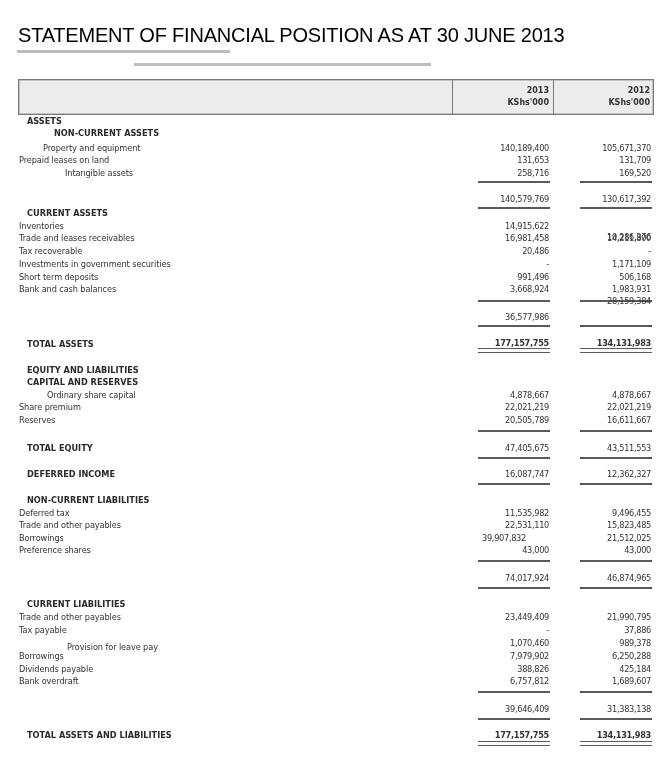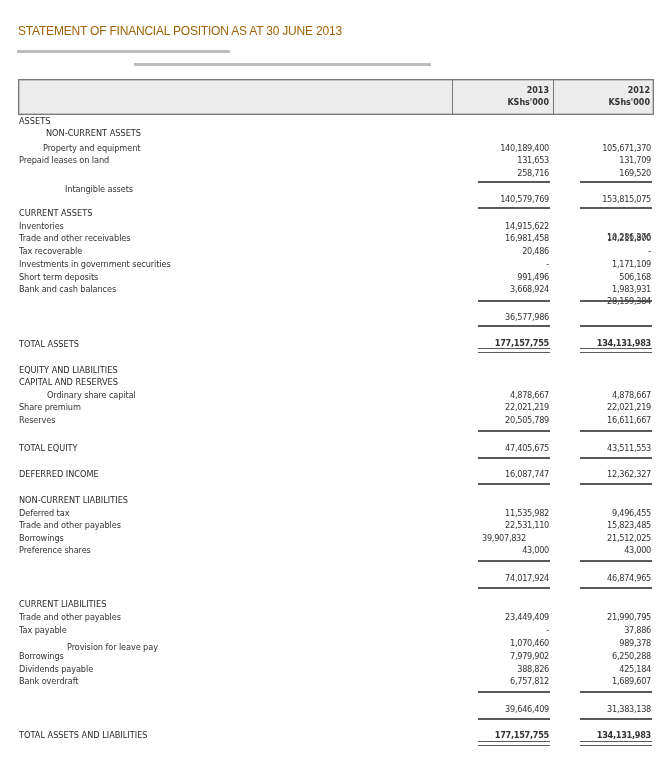--- a/index.html
+++ b/index.html
@@ -1,29 +1,29 @@
 <!DOCTYPE html>
 <html><head>
   <meta charset="utf-8">
   <style>
     html, body { margin: 0; padding: 0; background: #ffffff; }
     body { width: 662px; height: 759px; position: relative; overflow: hidden;
            font-family: "DejaVu Sans", "Liberation Sans", sans-serif; color: #2b2b2b; }
     .title { position: absolute; left: 18px; top: 24px; font-family: "Liberation Sans", sans-serif;
-             font-size: 12px; color: #a16207; letter-spacing: -0.2px; white-space: nowrap; }
+             font-size: 20px; color: #000000; letter-spacing: -0.2px; white-space: nowrap; }
     .rule1 { position: absolute; left: 17px; top: 50px; width: 213px; height: 3px; background: #bdbdbd; }
     .rule2 { position: absolute; left: 134px; top: 63px; width: 297px; height: 3px; background: #bdbdbd; }
     .hdr { position: absolute; left: 18px; top: 79px; width: 634px; height: 34px;
            background: #ececec; border: 1px solid #7a7a7a; box-shadow: inset 0 0 0 0.5px #999; }
     .hdr .div { position: absolute; top: 0; width: 1px; height: 34px; background: #7a7a7a; }
     .hdr .col { position: absolute; top: 5px; text-align: right; font-size: 8px; font-weight: bold;
                 line-height: 12px; color: #333; }
     .lbl { position: absolute; left: 19px; font-size: 8.2px; color: #333; white-space: nowrap;
            line-height: 11px; letter-spacing: -0.1px; }
-    .lbl.b { font-weight: normal; color: #2a2a2a; letter-spacing: 0; }
+    .lbl.b { font-weight: bold; color: #2a2a2a; letter-spacing: 0; margin-left: 8px; }
     .v { position: absolute; font-size: 8.2px; color: #333; text-align: right; width: 90px;
          line-height: 11px; letter-spacing: -0.3px; white-space: nowrap; }
     .v.c1 { left: 459px; }
     .v.c2 { left: 561px; }
     .v.b { font-weight: bold; }
     .ul { position: absolute; height: 2px; background: #5a5a5a; width: 72px; }
     .ul.c1 { left: 478px; }
     .ul.c2 { left: 580px; }
     .dul { position: absolute; width: 72px; height: 5px; border-top: 1.5px solid #5a5a5a;
            border-bottom: 1.5px solid #5a5a5a; box-sizing: border-box; }
@@ -54,39 +54,39 @@
 <div class="lbl b" style="top:128px;padding-left:27px;">NON-CURRENT ASSETS</div>
 
 <div class="lbl" style="top:143px;padding-left:24px;">Property and equipment</div>
 <div class="v c1" style="top:143px;">140,189,400</div>
 <div class="v c2" style="top:143px;">105,671,370</div>
 
 <div class="lbl" style="top:155px;">Prepaid leases on land</div>
 <div class="v c1" style="top:155px;">131,653</div>
 <div class="v c2" style="top:155px;">131,709</div>
 
-<div class="lbl" style="top:184px;padding-left:46px;">Intangible assets</div>
+<div class="lbl" style="top:168px;padding-left:46px;">Intangible assets</div>
 <div class="v c1" style="top:168px;">258,716</div>
 <div class="v c2" style="top:168px;">169,520</div>
 
 <div class="ul c1" style="top:181px;"></div>
 <div class="ul c2" style="top:181px;"></div>
 
 <div class="v c1" style="top:194px;">140,579,769</div>
-<div class="v c2" style="top:194px;">153,815,075</div>
+<div class="v c2" style="top:194px;">130,617,392</div>
 <div class="ul c1" style="top:207px;"></div>
 <div class="ul c2" style="top:207px;"></div>
 
 <div class="lbl b" style="top:208px;">CURRENT ASSETS</div>
 
 <div class="lbl" style="top:221px;">Inventories</div>
 <div class="v c1" style="top:221px;">14,915,622</div>
 <div class="v c2" style="top:232px;">10,286,376</div>
 
-<div class="lbl" style="top:233px;">Trade and other receivables</div>
+<div class="lbl" style="top:233px;">Trade and leases receivables</div>
 <div class="v c1" style="top:233px;">16,981,458</div>
 <div class="v c2" style="top:233px;">14,211,800</div>
 
 <div class="lbl" style="top:246px;">Tax recoverable</div>
 <div class="v c1" style="top:246px;">20,486</div>
 <div class="v c2" style="top:246px;">-</div>
 
 <div class="lbl" style="top:259px;">Investments in government securities</div>
 <div class="v c1" style="top:259px;">-</div>
 <div class="v c2" style="top:259px;">1,171,109</div>

